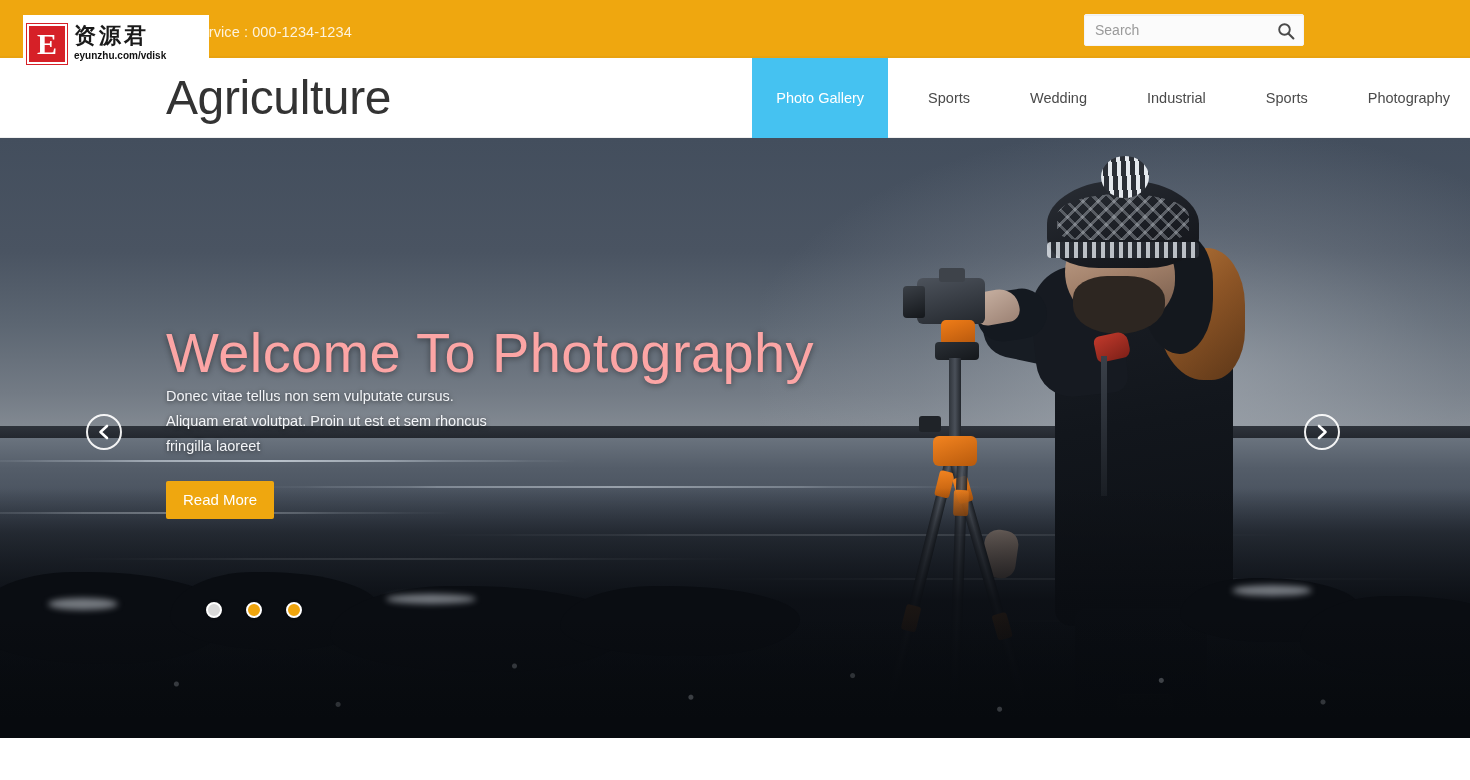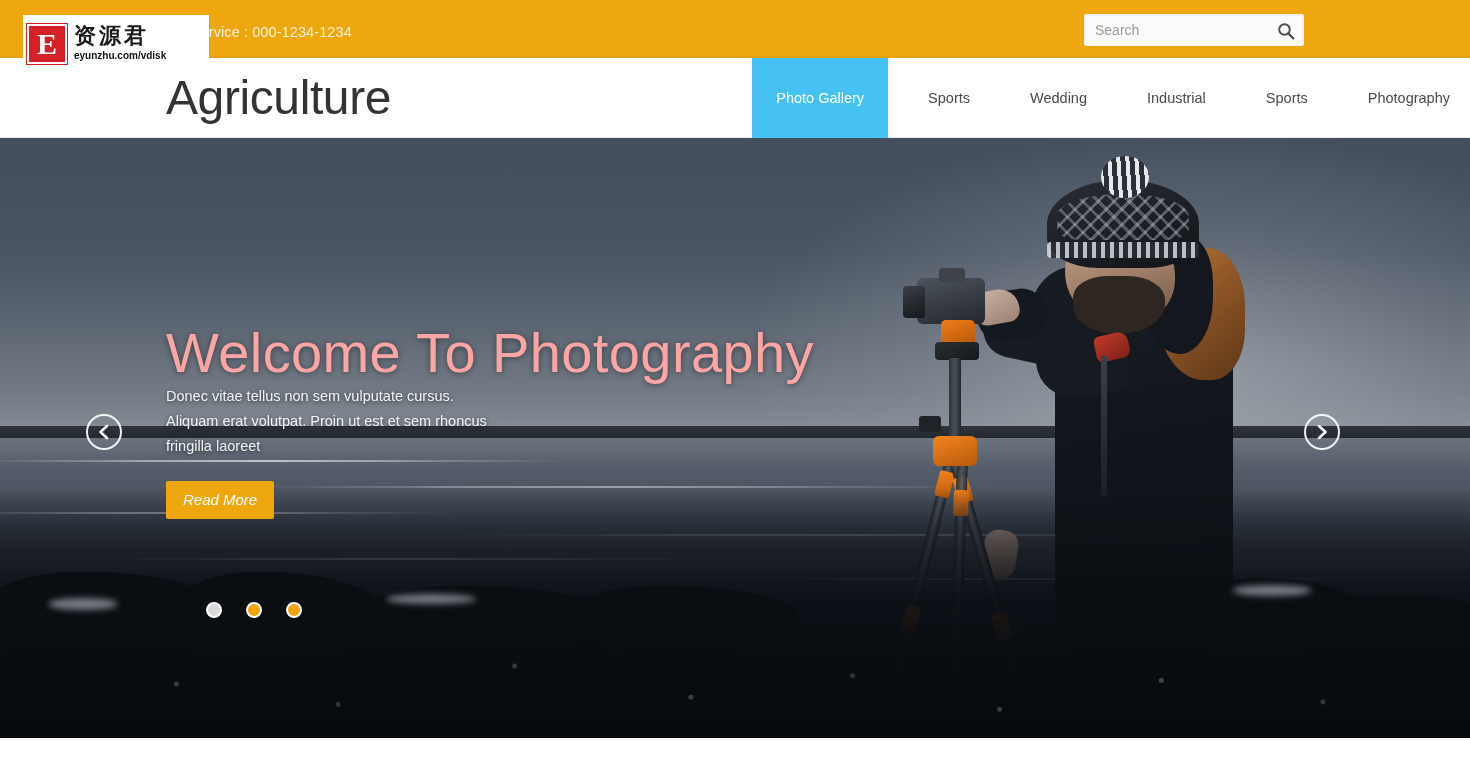--- a/index.html
+++ b/index.html
@@ -268,21 +268,20 @@
     width:330px;
     font-size:14.5px; line-height:25px; color:#f2f4f7;
     text-shadow:0 1px 4px rgba(0,0,0,.6);
   }
   .read-more {
     display:inline-block; margin-top:22px;
     background:#efa70f; color:#ffffff;
     font-size:15px; padding:10px 17px 11px;
     border:none; border-radius:2px; cursor:pointer;
     font-family:"Liberation Sans", sans-serif;
-    font-style:italic;
   }
 
   
   .arrow {
     position:absolute; top:276px; width:36px; height:36px;
     border:2px solid rgba(255,255,255,.92); border-radius:50%;
     display:flex; align-items:center; justify-content:center;
     cursor:pointer; background:transparent;
   }
   .arrow.prev { left:86px; }

